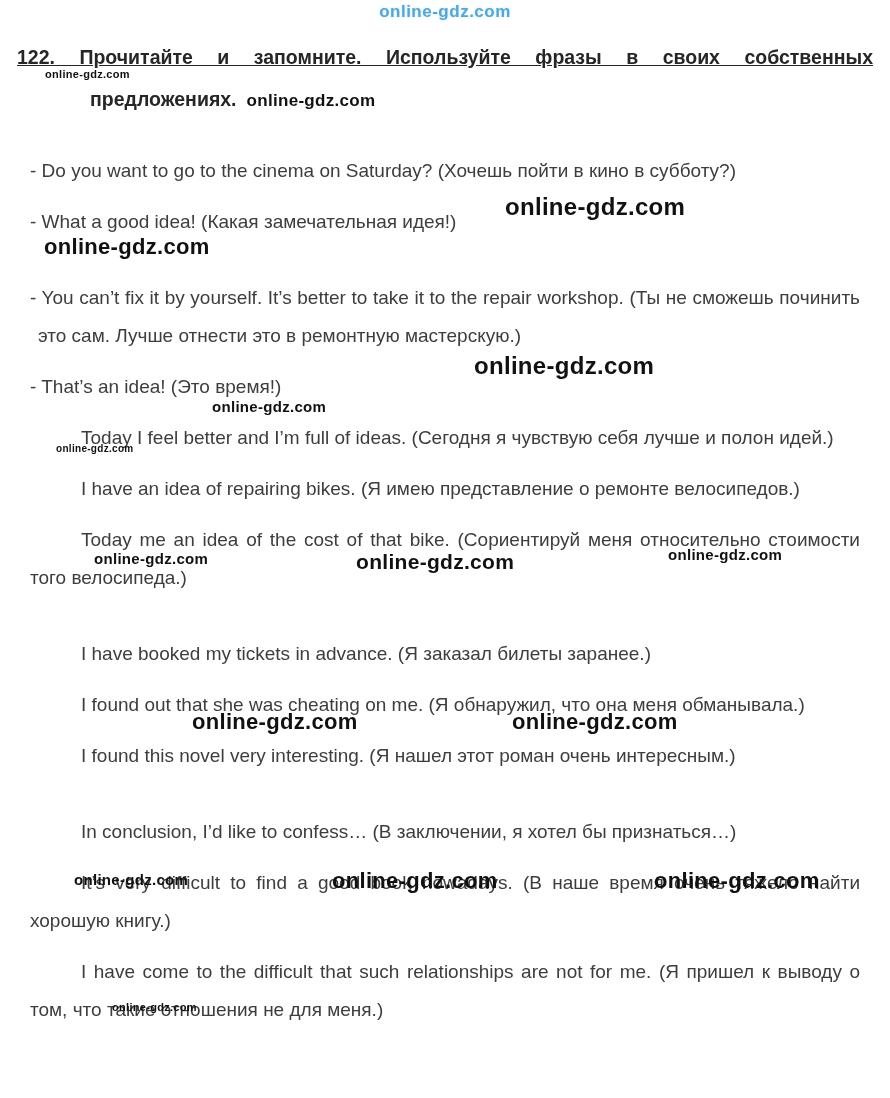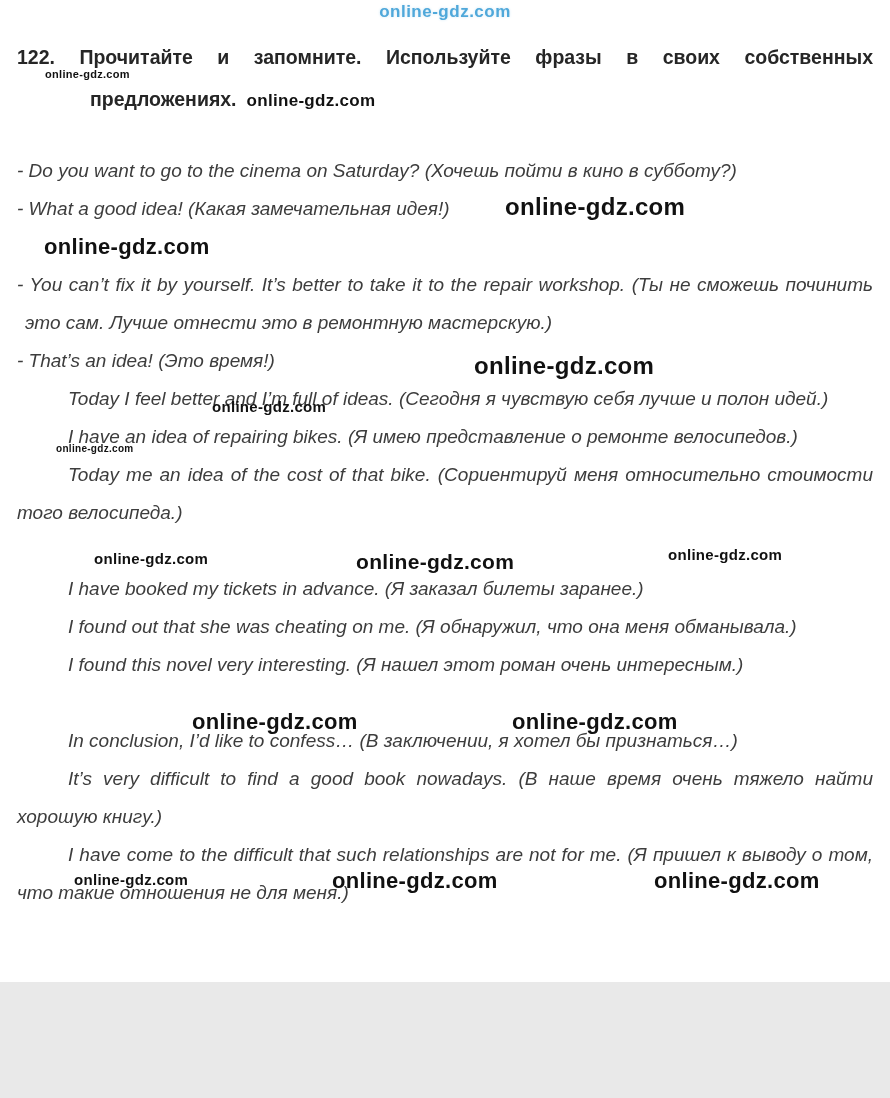--- a/index.html
+++ b/index.html
@@ -7,21 +7,21 @@
     --title-text:#262626;
     --watermark-black:#111111;
     --watermark-blue:#4fa8da;
     --page-bg:#ffffff;
   }
   *{box-sizing:border-box;}
   html,body{margin:0;padding:0;background:#e9e9e9;}
   .page{
     position:relative;
     width:890px;
-    height:982px;
+    height:1098px;
     margin:0 auto;
     background:var(--page-bg);
     font-family:"Liberation Sans","DejaVu Sans",sans-serif;
     color:var(--body-text);
     overflow:hidden;
   }
   .top-wm{
     padding-top:2px;
     text-align:center;
     font-size:17px;
@@ -33,40 +33,40 @@
   .title{
     margin:14px 17px 0 17px;
     font-size:19.5px;
     font-weight:bold;
     line-height:42px;
     color:var(--title-text);
   }
   .title-line1{
     text-align:justify;
     text-align-last:justify;
+    text-decoration:underline;
   }
   .title-line2{
     margin-left:73px;
   }
   .wm-inline{
     margin-left:10px;
     font-size:17px;
     font-weight:bold;
     color:var(--watermark-black);
     letter-spacing:0.3px;
   }
   .content{
     margin:30px 17px 0 17px;
     font-size:19px;
     line-height:38px;
     text-align:justify;
   }
   .para{
-    margin:0;
-    font-style:italic;
+    margin:13px;
   }
   .para.dialog{
     padding-left:8px;
     text-indent:-8px;
   }
   .para.indent{
     text-indent:51px;
   }
   .para.sp-large{
     margin-top:38px;

